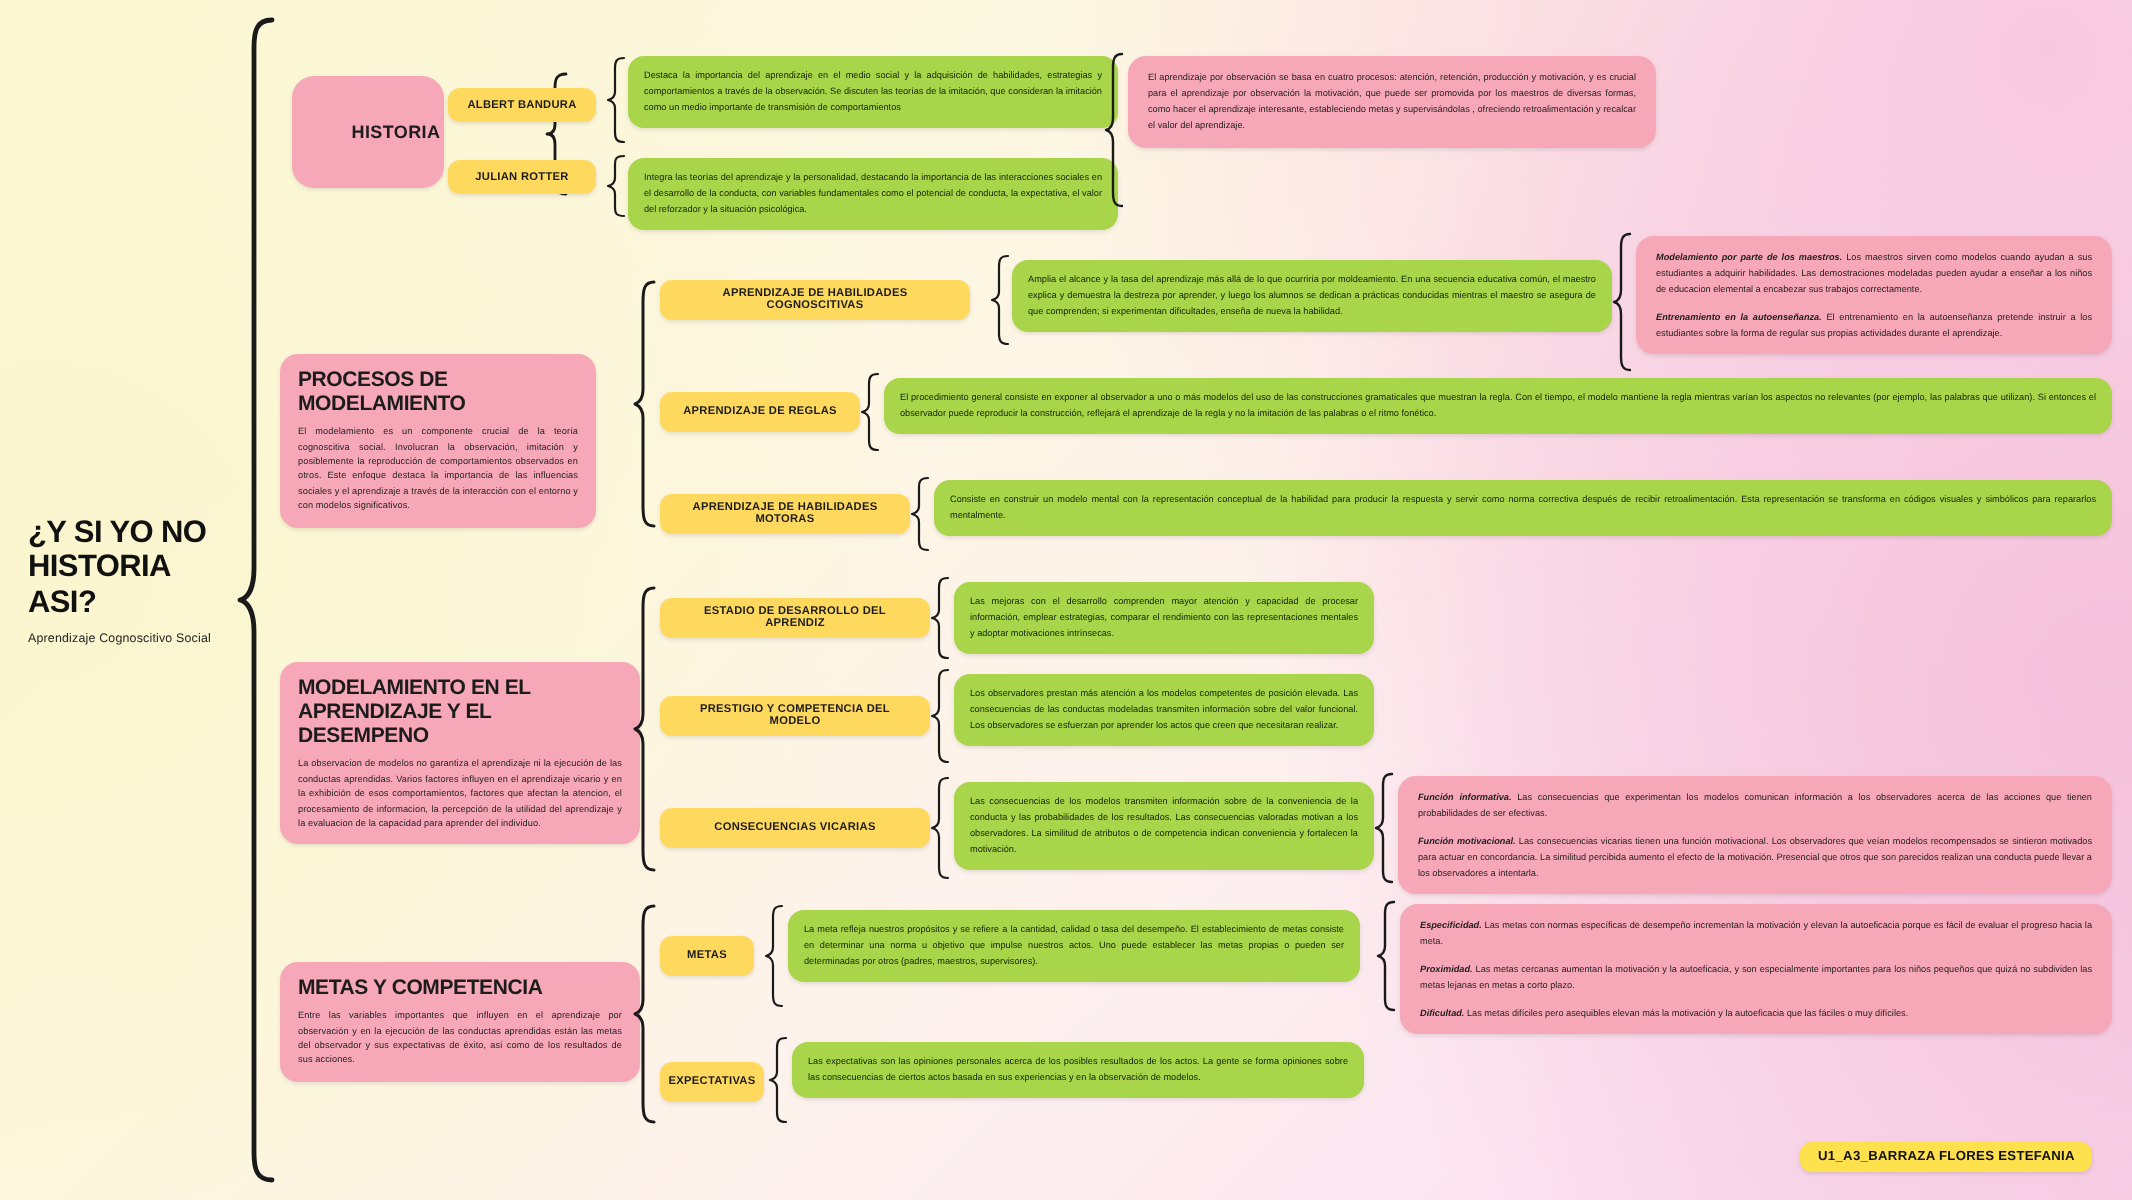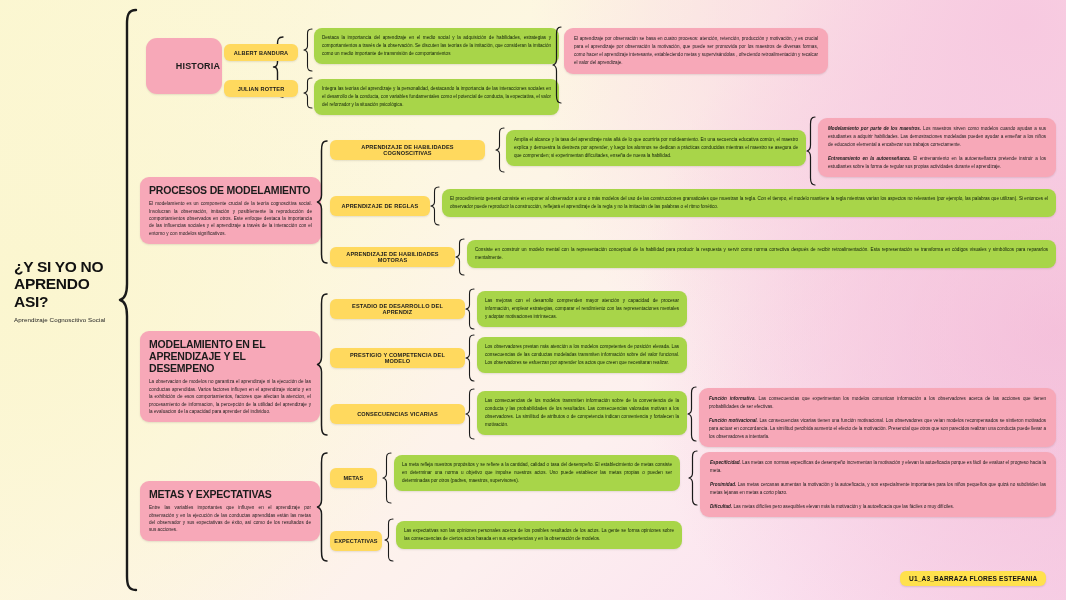--- a/index.html
+++ b/index.html
@@ -77,21 +77,21 @@
     padding:4px 9px;box-shadow:0 1px 2px rgba(0,0,0,.12);
     display:inline-block;
   }
 </style>
 </head>
 <body>
 
 <div class="canvas">
 
   <div class="abs" style="left:14px;top:258px;width:108px;">
-    <div class="roottitle">¿Y SI YO NO APRENDO ASI?</div>
+    <div class="roottitle">¿Y SI YO NO HISTORIA ASI?</div>
     <div class="rootsub">Aprendizaje Cognoscitivo Social</div>
   </div>
 
   <div class="brace" style="left:118px;top:8px;">
     <svg width="22" height="584" viewBox="0 0 22 584">
       <path d="M18 2 C10 2 9 8 9 16 L9 276 C9 286 6 291 2 292 C6 293 9 298 9 308 L9 568 C9 576 10 582 18 582" stroke-width="2.4"></path>
     </svg>
   </div>
 
   <div class="historia abs" style="left:146px;top:38px;width:76px;height:56px;">
@@ -129,21 +129,21 @@
   <div class="brace" style="left:552px;top:26px;">
     <svg width="12" height="78" viewBox="0 0 12 78">
       <path d="M9 1 C5 1 4.5 4 4.5 8 L4.5 33 C4.5 37 3 38.5 1 39 C3 39.5 4.5 41 4.5 45 L4.5 70 C4.5 74 5 77 9 77" stroke-width="1.2"></path>
     </svg>
   </div>
 
   <div class="pinkbig abs" style="left:564px;top:28px;width:264px;">
     <p>El aprendizaje por observación se basa en cuatro procesos: atención, retención, producción y motivación, y es crucial para el aprendizaje por observación la motivación, que puede ser promovida por los maestros de diversas formas, como hacer el aprendizaje interesante, estableciendo metas y supervisándolas , ofreciendo retroalimentación y recalcar el valor del aprendizaje.</p>
   </div>
 
-  <div class="pinkcard abs" style="left:140px;top:177px;width:181px;">
+  <div class="pinkcard abs" style="left:140px;top:177px;width:158px;">
     <div class="ttl">PROCESOS DE MODELAMIENTO</div>
     <div class="bdy">El modelamiento es un componente crucial de la teoría cognoscitiva social. Involucran la observación, imitación y posiblemente la reproducción de comportamientos observados en otros. Este enfoque destaca la importancia de las influencias sociales y el aprendizaje a través de la interacción con el entorno y con modelos significativos.</div>
   </div>
 
   <div class="brace" style="left:316px;top:140px;">
     <svg width="14" height="124" viewBox="0 0 14 124">
       <path d="M11 1 C6 1 5.5 5 5.5 11 L5.5 55 C5.5 59 4 61 1.5 62 C4 63 5.5 65 5.5 69 L5.5 113 C5.5 119 6 123 11 123" stroke-width="1.5"></path>
     </svg>
   </div>
 
@@ -240,21 +240,21 @@
   <div class="pinkbig abs" style="left:699px;top:388px;width:357px;">
     <p>
       <b>Función informativa.</b><span> Las consecuencias que experimentan los modelos comunican información a los observadores acerca de las acciones que tienen probabilidades de ser efectivas.</span>
     </p>
     <p>
       <b>Función motivacional.</b><span> Las consecuencias vicarias tienen una función motivacional. Los observadores que veían modelos recompensados se sintieron motivados para actuar en concordancia. La similitud percibida aumento el efecto de la motivación. Presencial que otros que son parecidos realizan una conducta puede llevar a los observadores a intentarla.</span>
     </p>
   </div>
 
   <div class="pinkcard abs" style="left:140px;top:481px;width:180px;">
-    <div class="ttl">METAS Y EXPECTATIVAS</div>
+    <div class="ttl">METAS Y COMPETENCIA</div>
     <div class="bdy">Entre las variables importantes que influyen en el aprendizaje por observación y en la ejecución de las conductas aprendidas están las metas del observador y sus expectativas de éxito, así como de los resultados de sus acciones.</div>
   </div>
 
   <div class="brace" style="left:316px;top:452px;">
     <svg width="14" height="110" viewBox="0 0 14 110">
       <path d="M11 1 C6 1 5.5 5 5.5 11 L5.5 48 C5.5 52 4 54 1.5 55 C4 56 5.5 58 5.5 62 L5.5 99 C5.5 105 6 109 11 109" stroke-width="1.5"></path>
     </svg>
   </div>
 
   <div class="yellowpill abs" style="left:330px;top:468px;width:47px;height:20px;">

